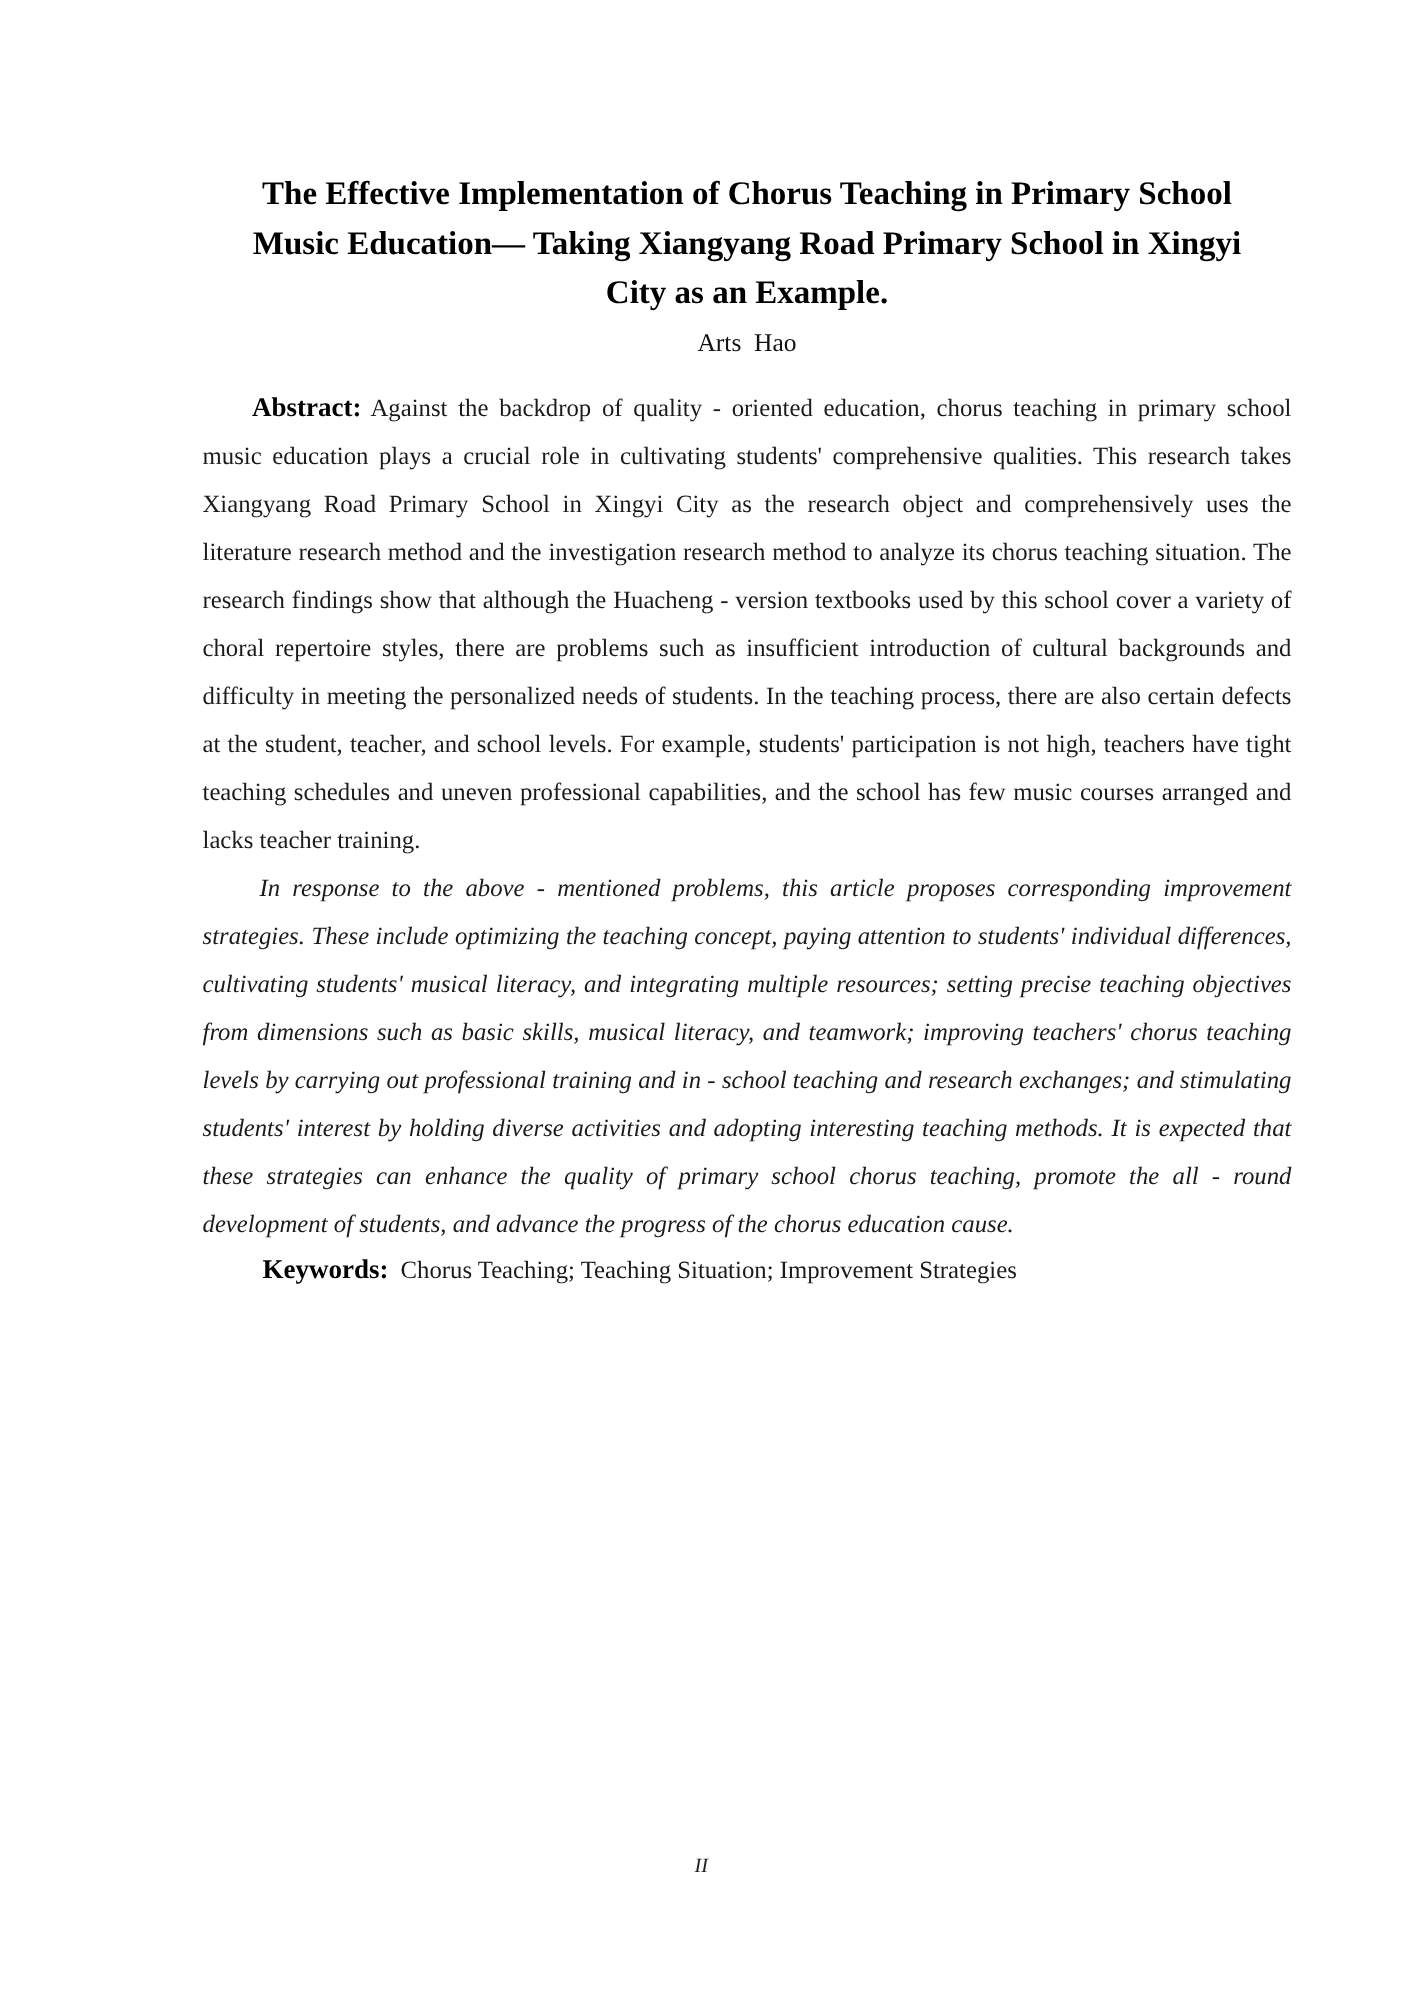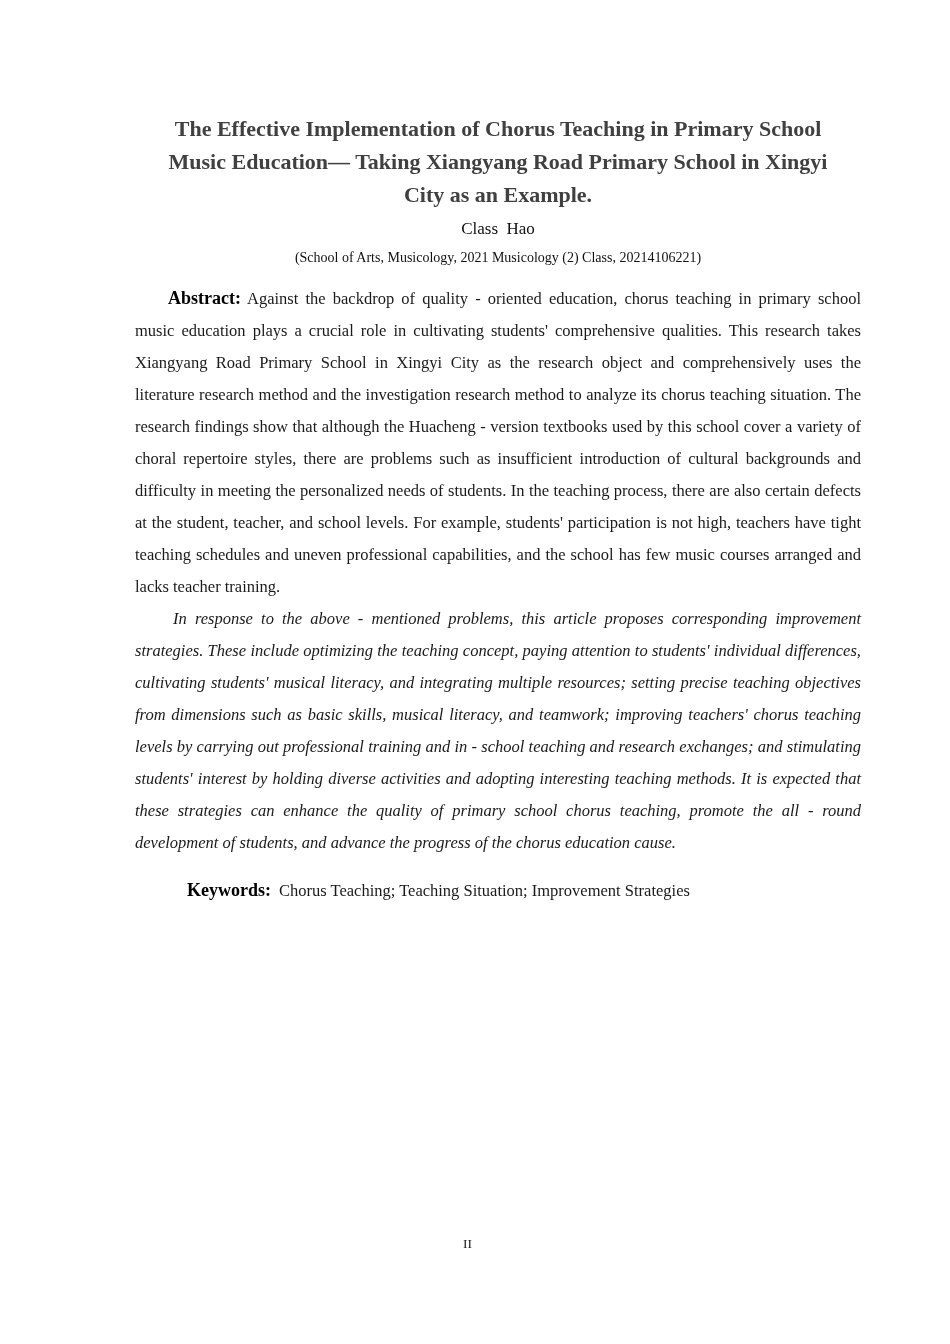--- a/index.html
+++ b/index.html
@@ -18,21 +18,21 @@
   .content {
     position: absolute;
     left: 135px;
     top: 112px;
     width: 726px;
   }
   .paper-title {
     font-size: 22px;
     line-height: 33px;
     font-weight: bold;
-    color: #404040;
+    color: #000000;
     text-align: center;
     margin: 0 auto;
     max-width: 690px;
   }
   .author {
     font-size: 17px;
     line-height: 26px;
     text-align: center;
     margin-top: 5px;
     white-space: pre-wrap;
@@ -62,48 +62,48 @@
     font-style: italic;
   }
   .para-label {
     font-weight: bold;
     font-size: 18px;
     color: #000000;
     margin-right: 6px;
   }
   .keywords-para {
     font-size: 16.5px;
-    line-height: 33px;
-    margin: 15px;
+    line-height: 22px;
+    margin: 3px;
     text-indent: 37px;
     color: #1a1a1a;
   }
   .keywords-para .para-label {
     margin-right: 8px;
   }
   .page-number {
     position: absolute;
     left: 0;
     right: 15px;
     top: 1236px;
     text-align: center;
     font-size: 13.5px;
     color: #222222;
+    font-style: italic;
   }
 </style>
 </head>
 <body>
 
 <div class="content">
 
   <h1 class="paper-title">The Effective Implementation of Chorus Teaching in Primary School Music Education— Taking Xiangyang Road Primary School in Xingyi City as an Example.</h1>
 
-  <div class="author">Class  Hao</div>
+  <div class="author">Arts  Hao</div>
 
-  <div class="affiliation">(School of Arts, Musicology, 2021 Musicology (2) Class, 20214106221)</div>
 
   <p class="body-para first-para"><span class="para-label">Abstract:</span><span>Against the backdrop of quality - oriented education, chorus teaching in primary school music education plays a crucial role in cultivating students' comprehensive qualities. This research takes Xiangyang Road Primary School in Xingyi City as the research object and comprehensively uses the literature research method and the investigation research method to analyze its chorus teaching situation. The research findings show that although the Huacheng - version textbooks used by this school cover a variety of choral repertoire styles, there are problems such as insufficient introduction of cultural backgrounds and difficulty in meeting the personalized needs of students. In the teaching process, there are also certain defects at the student, teacher, and school levels. For example, students' participation is not high, teachers have tight teaching schedules and uneven professional capabilities, and the school has few music courses arranged and lacks teacher training.</span></p>
 
   <p class="body-para second-para">In response to the above - mentioned problems, this article proposes corresponding improvement strategies. These include optimizing the teaching concept, paying attention to students' individual differences, cultivating students' musical literacy, and integrating multiple resources; setting precise teaching objectives from dimensions such as basic skills, musical literacy, and teamwork; improving teachers' chorus teaching levels by carrying out professional training and in - school teaching and research exchanges; and stimulating students' interest by holding diverse activities and adopting interesting teaching methods. It is expected that these strategies can enhance the quality of primary school chorus teaching, promote the all - round development of students, and advance the progress of the chorus education cause.</p>
 
   <p class="keywords-para"><span class="para-label">Keywords:</span><span>Chorus Teaching; Teaching Situation; Improvement Strategies</span></p>
 
 </div>
 
 <div class="page-number">II</div>

